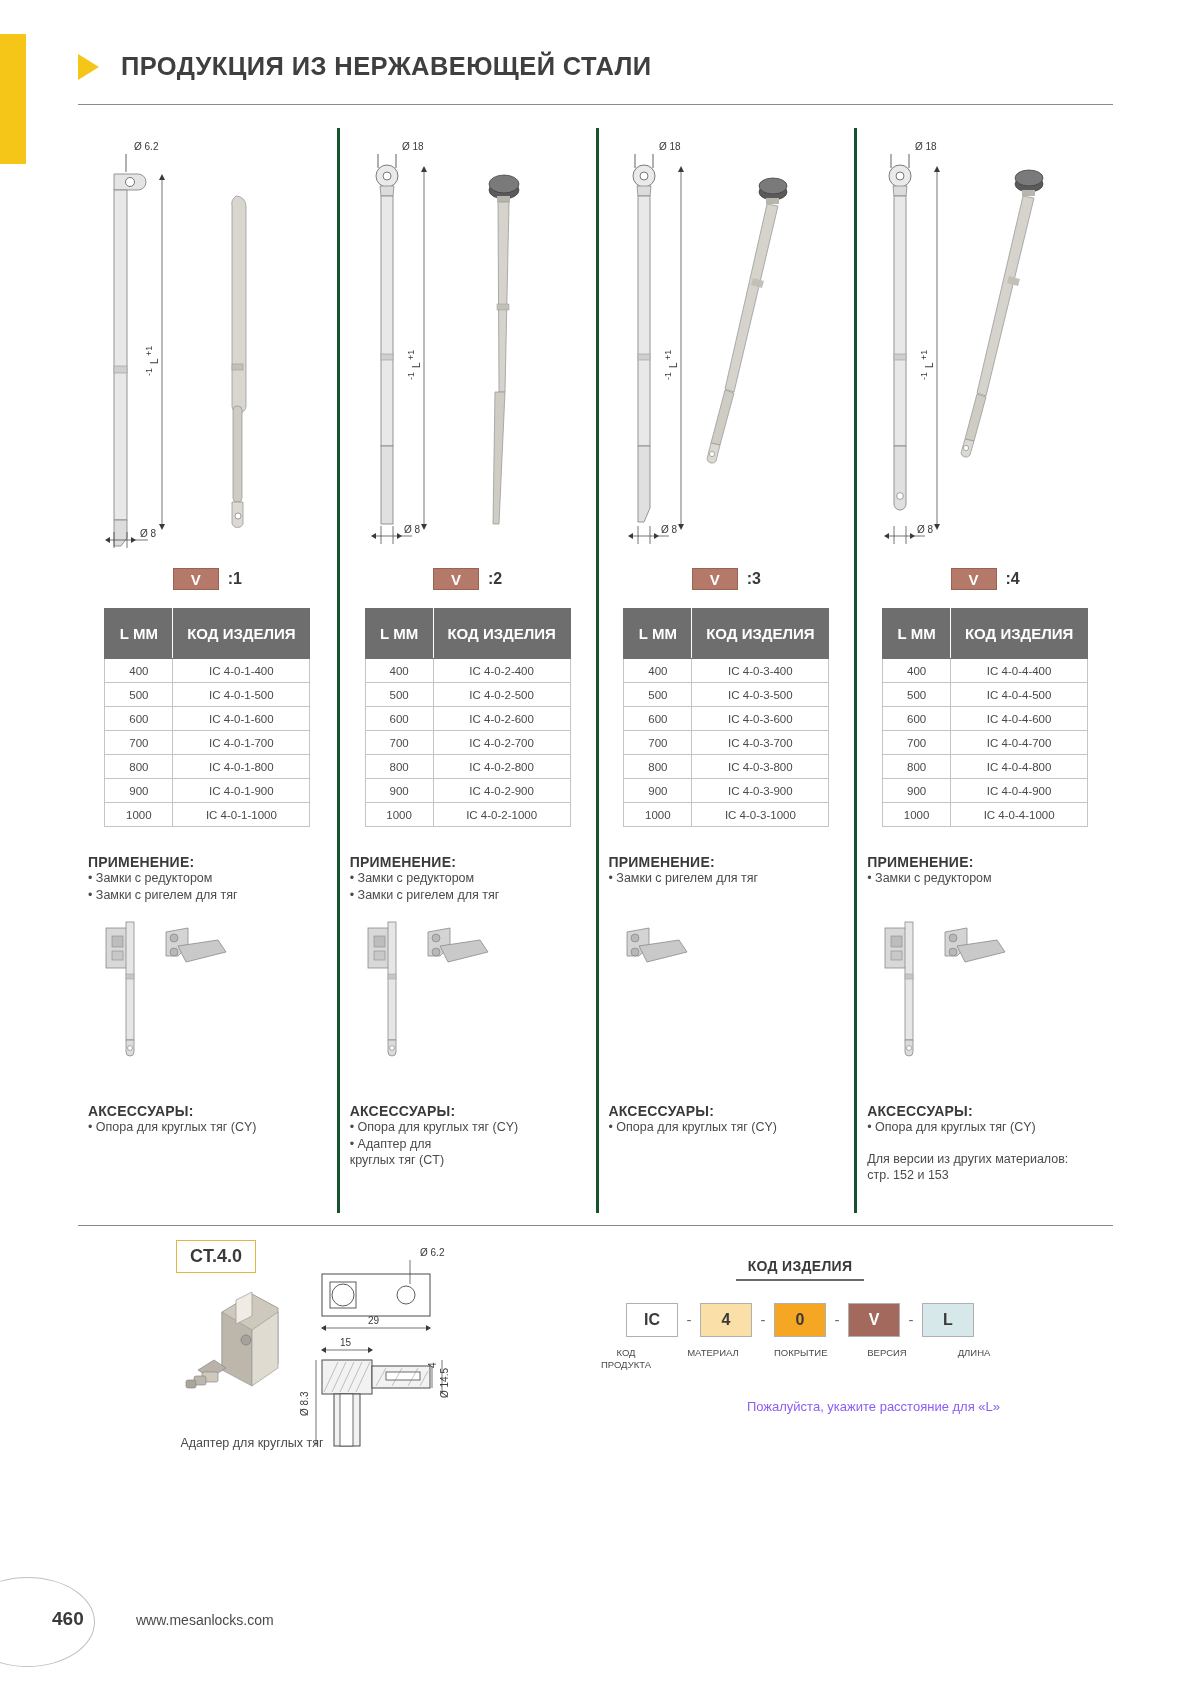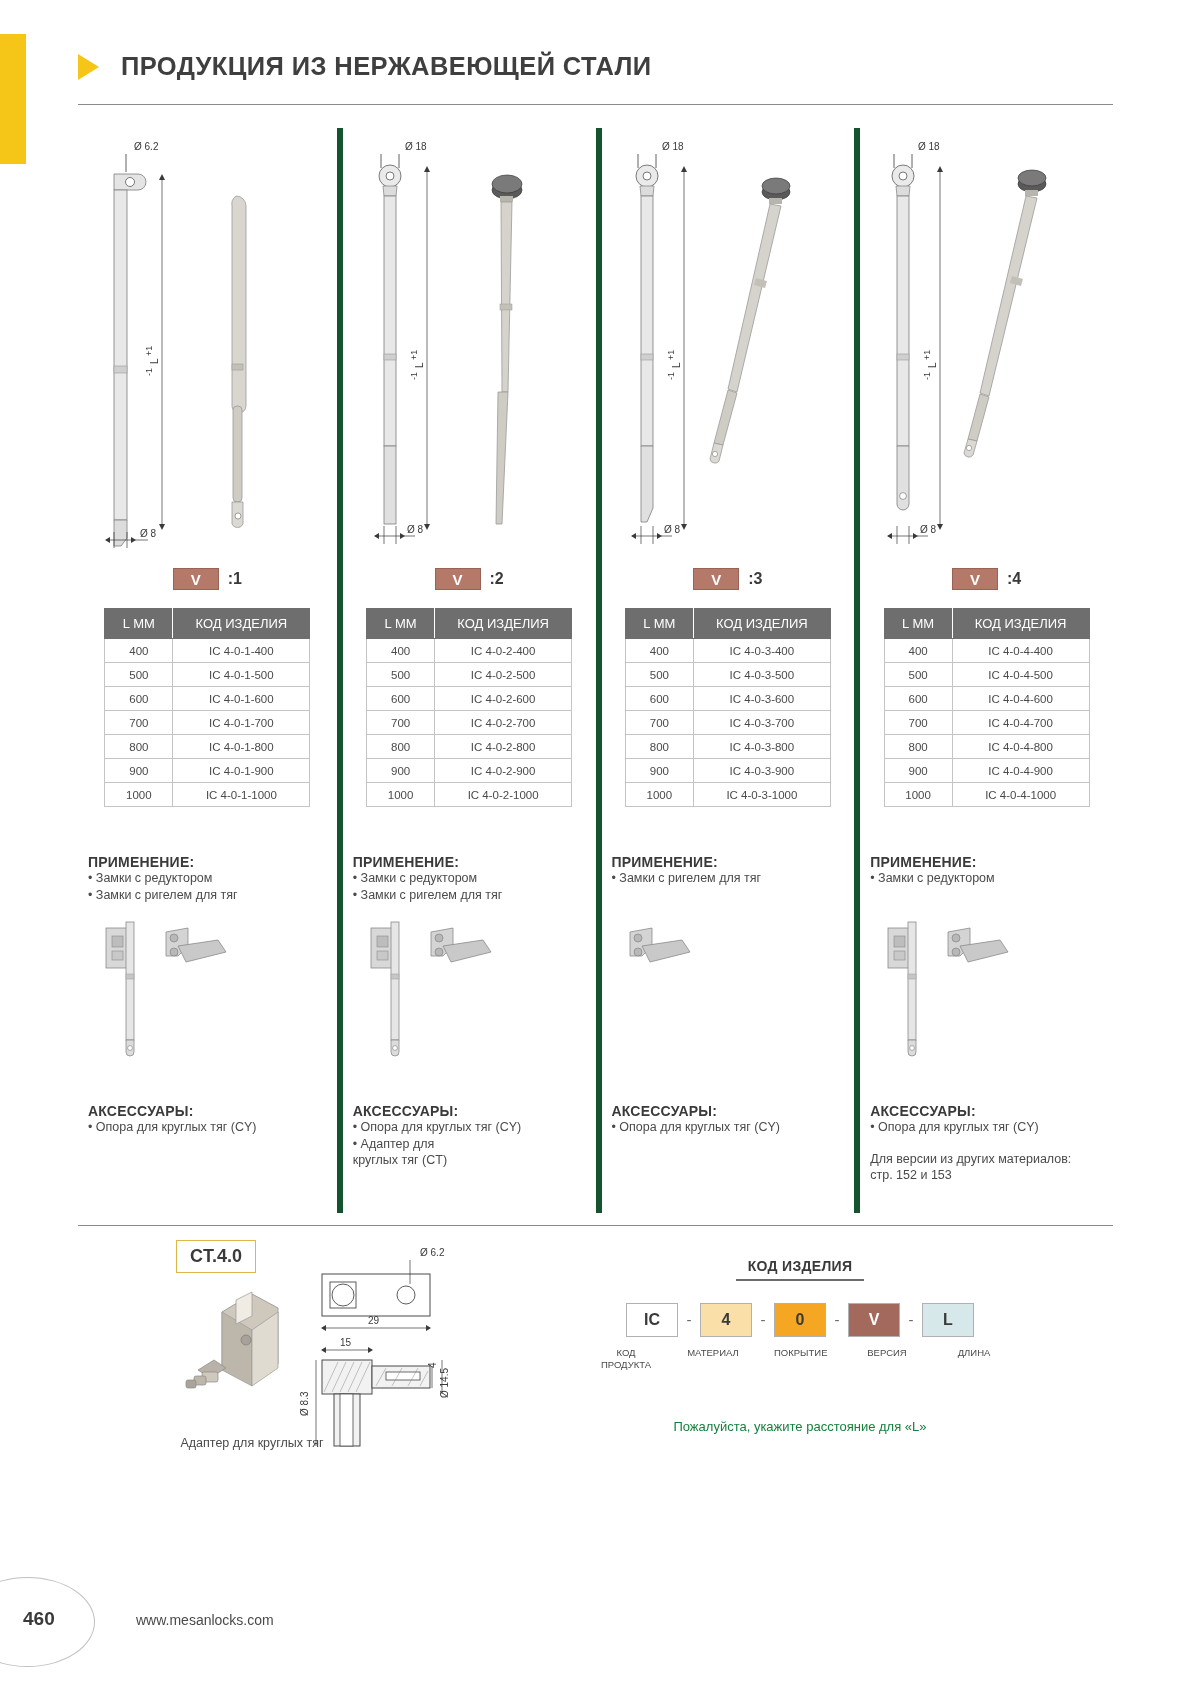--- a/index.html
+++ b/index.html
@@ -43,21 +43,21 @@
   
   .columns {
     position: absolute; left: 78px; top: 128px;
     width: 1035px; height: 1085px;
     display: flex;
   }
   .col {
     position: relative;
     width: 258.75px; padding: 0 10px;
   }
-  .col + .col { border-left: 6px solid #14532d; }
+  .col + .col { border-left: 3px solid #14532d; }
 
   
   .draw {
     position: relative; height: 420px; width: 100%;
   }
   .draw svg { position: absolute; left: 0; top: 0; }
 
   
   .ver-row {
     display: flex; align-items: center; justify-content: center;
@@ -70,22 +70,22 @@
     border: 1px solid #9a6254;
   }
   .ver-num { font-size: 16px; font-weight: bold; color: #3a3a3a; margin-left: 9px; }
 
   
   table.codes {
     width: 206px; margin: 12px auto 0; border-collapse: collapse;
     font-size: 11.5px;
   }
   table.codes th {
-    background: #6e6e6e; color: #ffffff; font-size: 13px; font-weight: normal;
-    padding: 7px 2px; text-align: center; border: 1px solid #6e6e6e;
+    background: #6e6e6e; color: #ffffff; font-size: 15px; font-weight: bold;
+    padding: 16px 2px; text-align: center; border: 1px solid #6e6e6e;
   }
   table.codes th.c1 { width: 68px; border-right: 1px solid #ffffff; }
   table.codes td {
     border: 1px solid #c4c4c4; padding: 5.5px 2px; text-align: center;
     color: #4a4a4a; font-size: 11.5px;
   }
   table.codes td.c1 { width: 68px; }
 
   
   .blk-title {
@@ -139,31 +139,31 @@
   }
   .cbox.v { color: #ffffff; }
   .cdash { width: 22px; text-align: center; font-size: 15px; color: #6a6a6a; }
   .code-labels { display: flex; justify-content: space-between; margin-top: 10px; }
   .clabel {
     width: 52px; font-size: 9.5px; color: #4a4a4a; text-align: center;
     line-height: 12px; white-space: pre-line;
   }
   .clabel-gap { width: 22px; }
   .code-note {
-    text-align: center; margin-top: 48px; font-size: 13px; color: #15803d;
+    text-align: right; margin-top: 28px; font-size: 13px; color: #8b5cf6;
   }
 
   
   .footer-ellipse {
     position: absolute; left: -40px; top: 1577px;
     width: 135px; height: 90px; border-radius: 50%;
     border: 1px solid #c0c0c0; background: #ffffff;
   }
   .page-num {
-    position: absolute; left: 23px; top: 1608px;
+    position: absolute; left: 52px; top: 1608px;
     font-size: 19px; font-weight: bold; color: #3a3a3a;
   }
   .site {
     position: absolute; left: 136px; top: 1612px;
     font-size: 14px; color: #4a4a4a;
   }
 
   .dim-txt { font-size: 10px; fill: #3a3a3a; font-family: "Liberation Sans", sans-serif; }
   .dim-txt-s { font-size: 9px; fill: #3a3a3a; font-family: "Liberation Sans", sans-serif; }
 </style>

